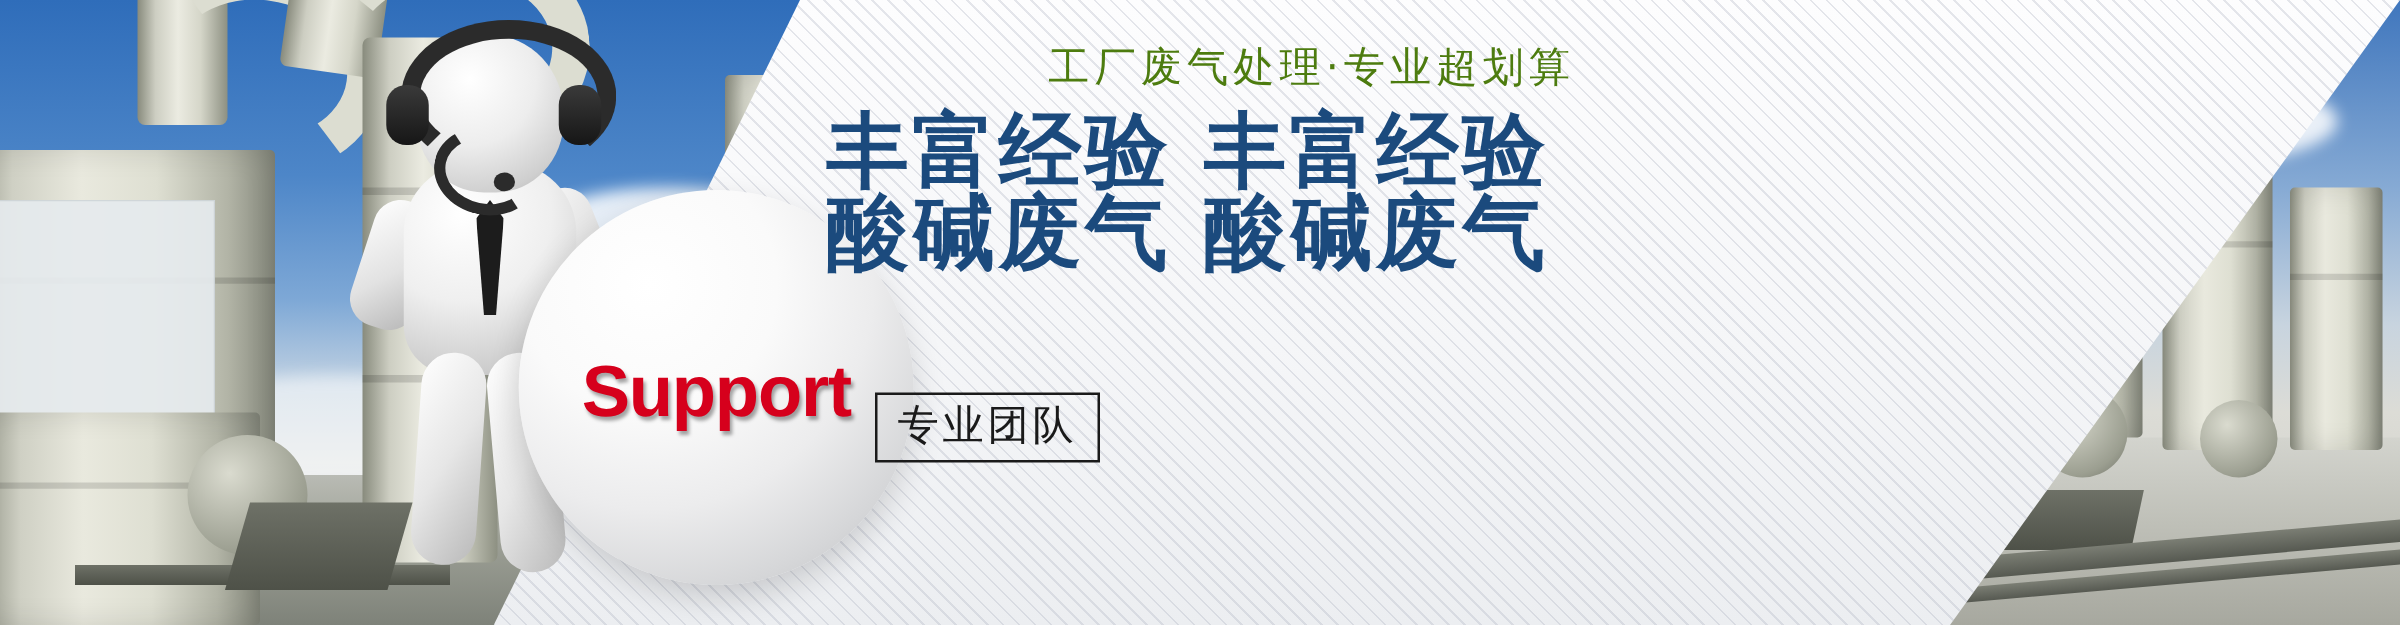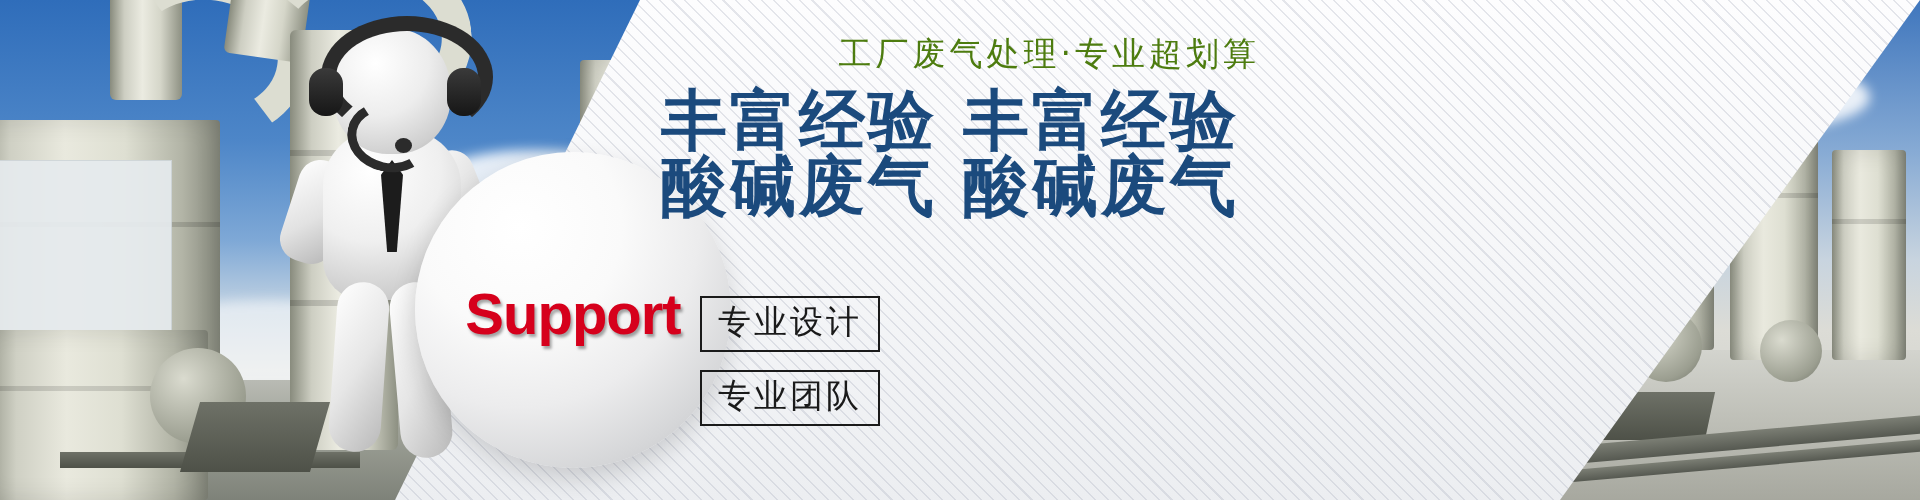--- a/index.html
+++ b/index.html
@@ -199,20 +199,19 @@
     <div class="headline">
       <span>丰富经验</span><span class="gap"></span><span>丰富经验</span>
     </div>
     <div class="headline" style="margin-top:-6px;">
       <span>酸碱废气</span><span class="gap"></span><span>酸碱废气</span>
     </div>
   </div>
 
   <div class="tags">
     <div class="tag-row">
-      <div class="tag">专业设计</div>
     </div>
     <div class="tag-row">
       <div class="tag">专业团队</div>
     </div>
   </div>
 
 </div>
 
 </body></html>

